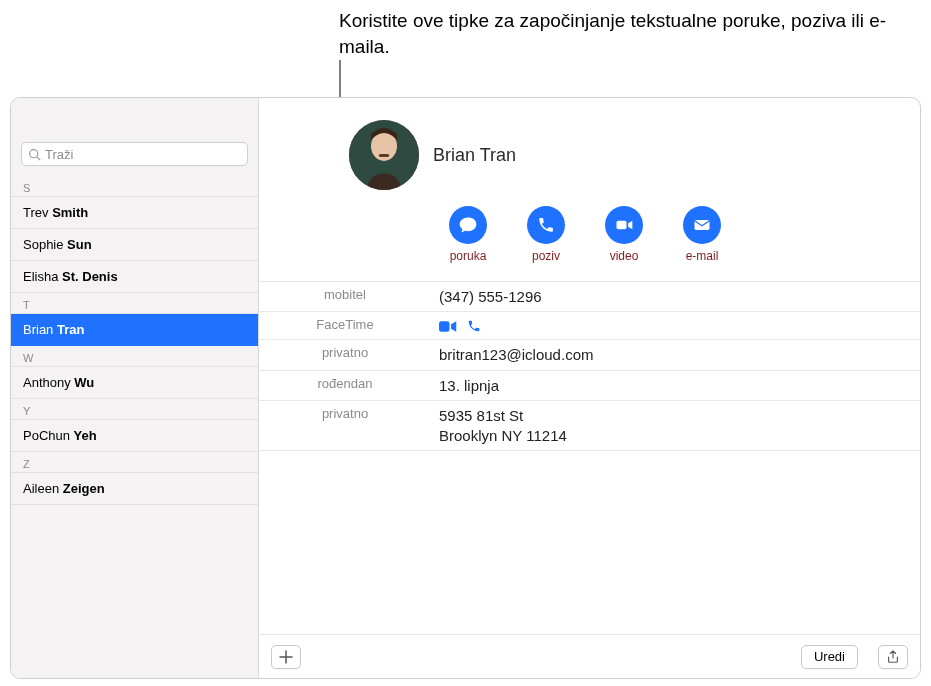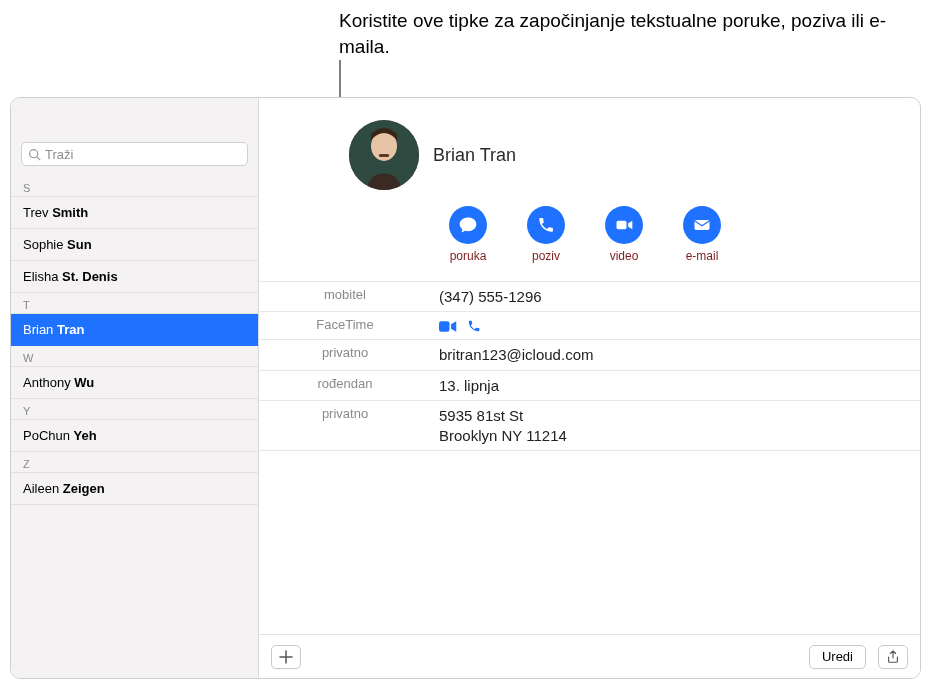--- a/index.html
+++ b/index.html
@@ -184,21 +184,21 @@
   .ft-icons svg { fill:#1f72ff; }
 
   .bottombar {
     position: absolute;
     bottom: 0; left: 0; right: 0;
     height: 44px;
     border-top: 1px solid #e3e3e3;
     display: flex;
     align-items: center;
     padding: 0 12px;
-    gap: 12px;
+    gap: 20px;
     background: #fff;
   }
   .bottombar .spacer { flex: 1; }
   .btn {
     height: 24px;
     border: 1px solid #c9c9c9;
     border-radius: 5px;
     background: #fff;
     padding: 0 12px;
     font-size: 13px;

